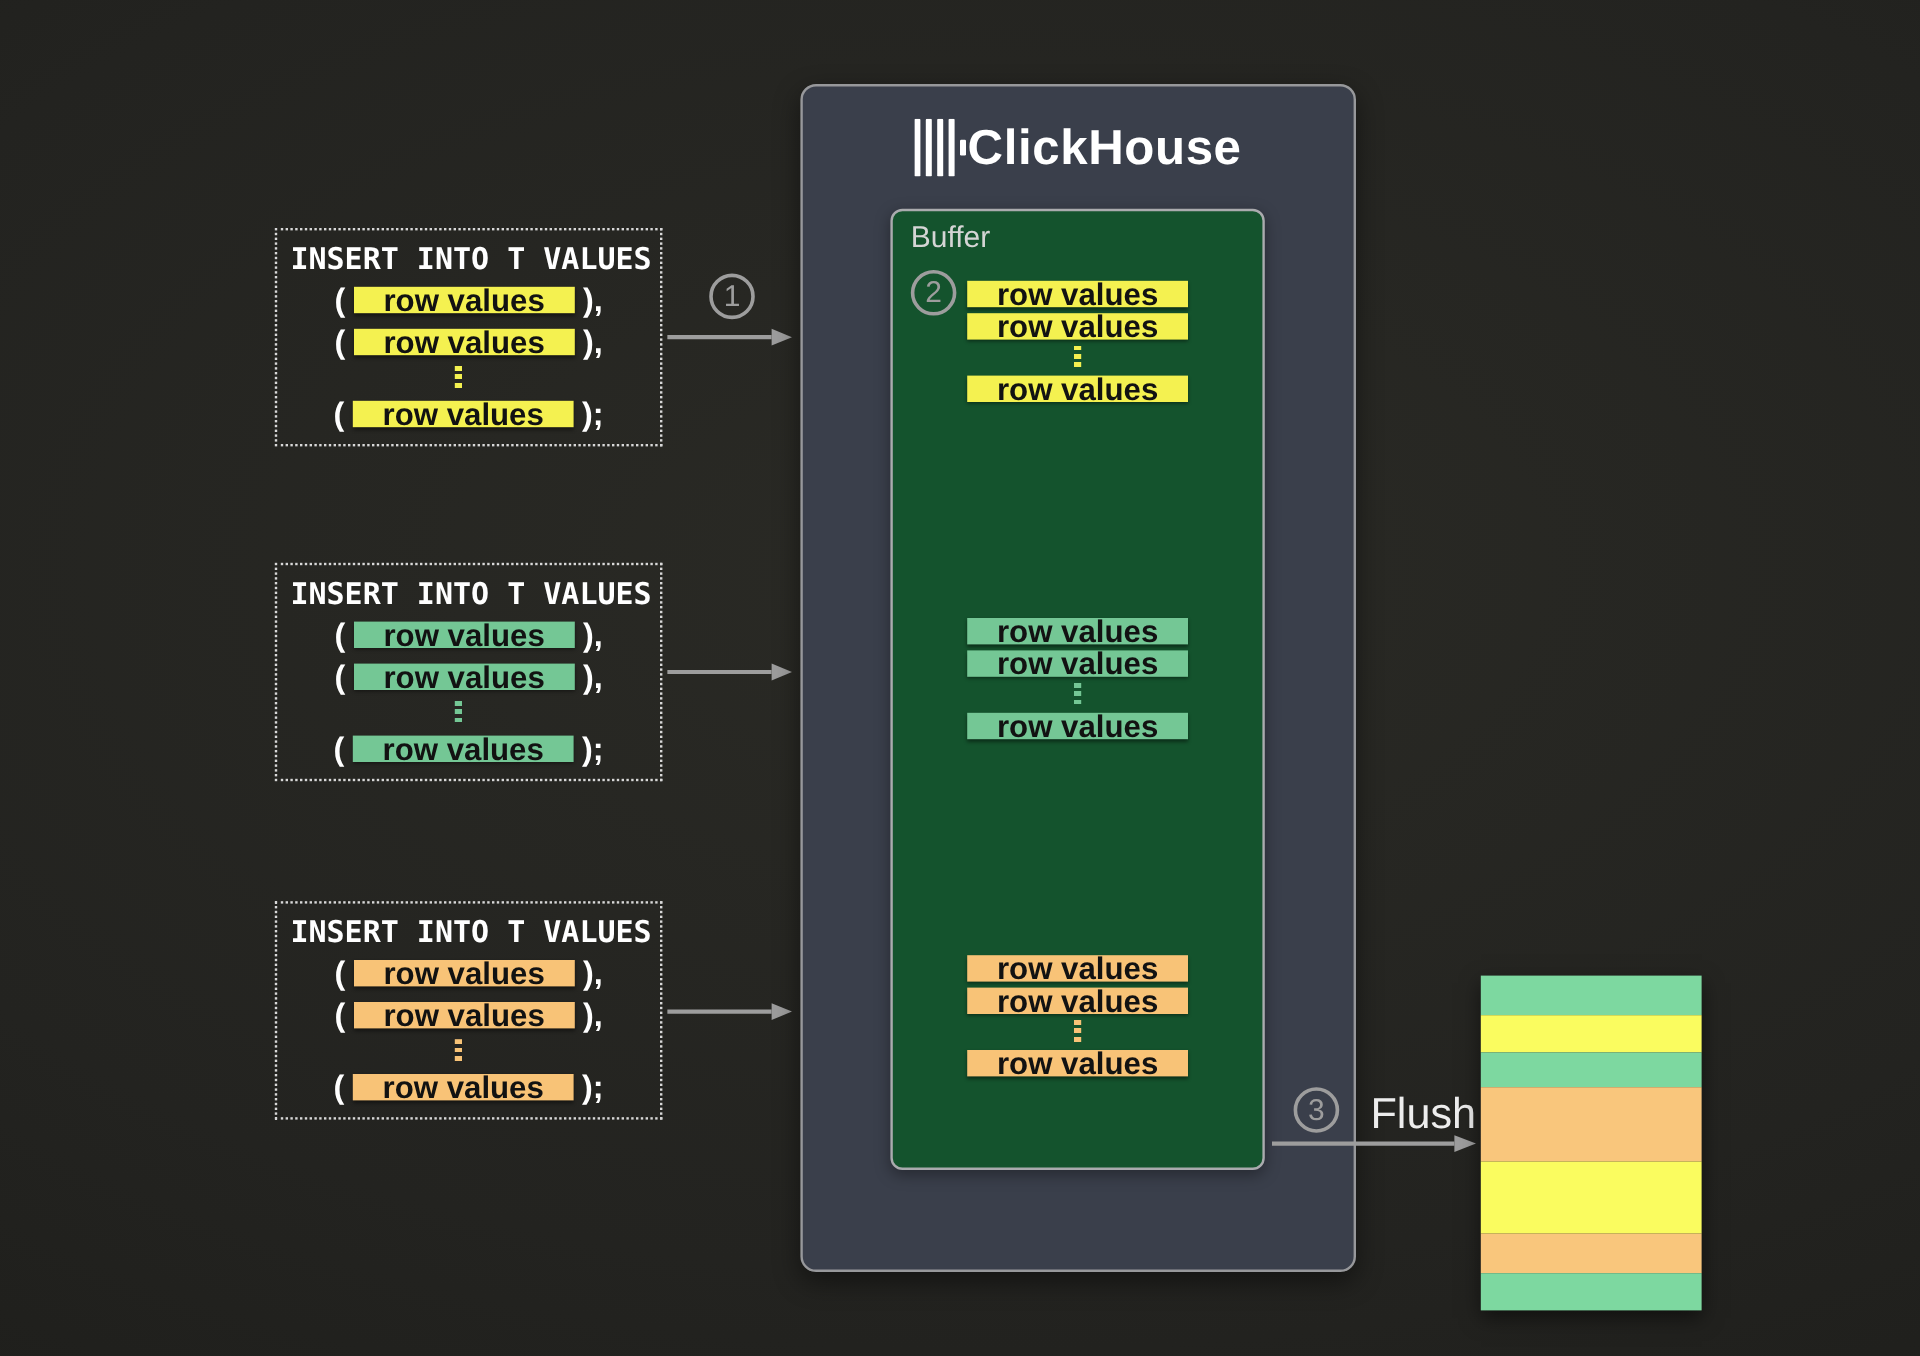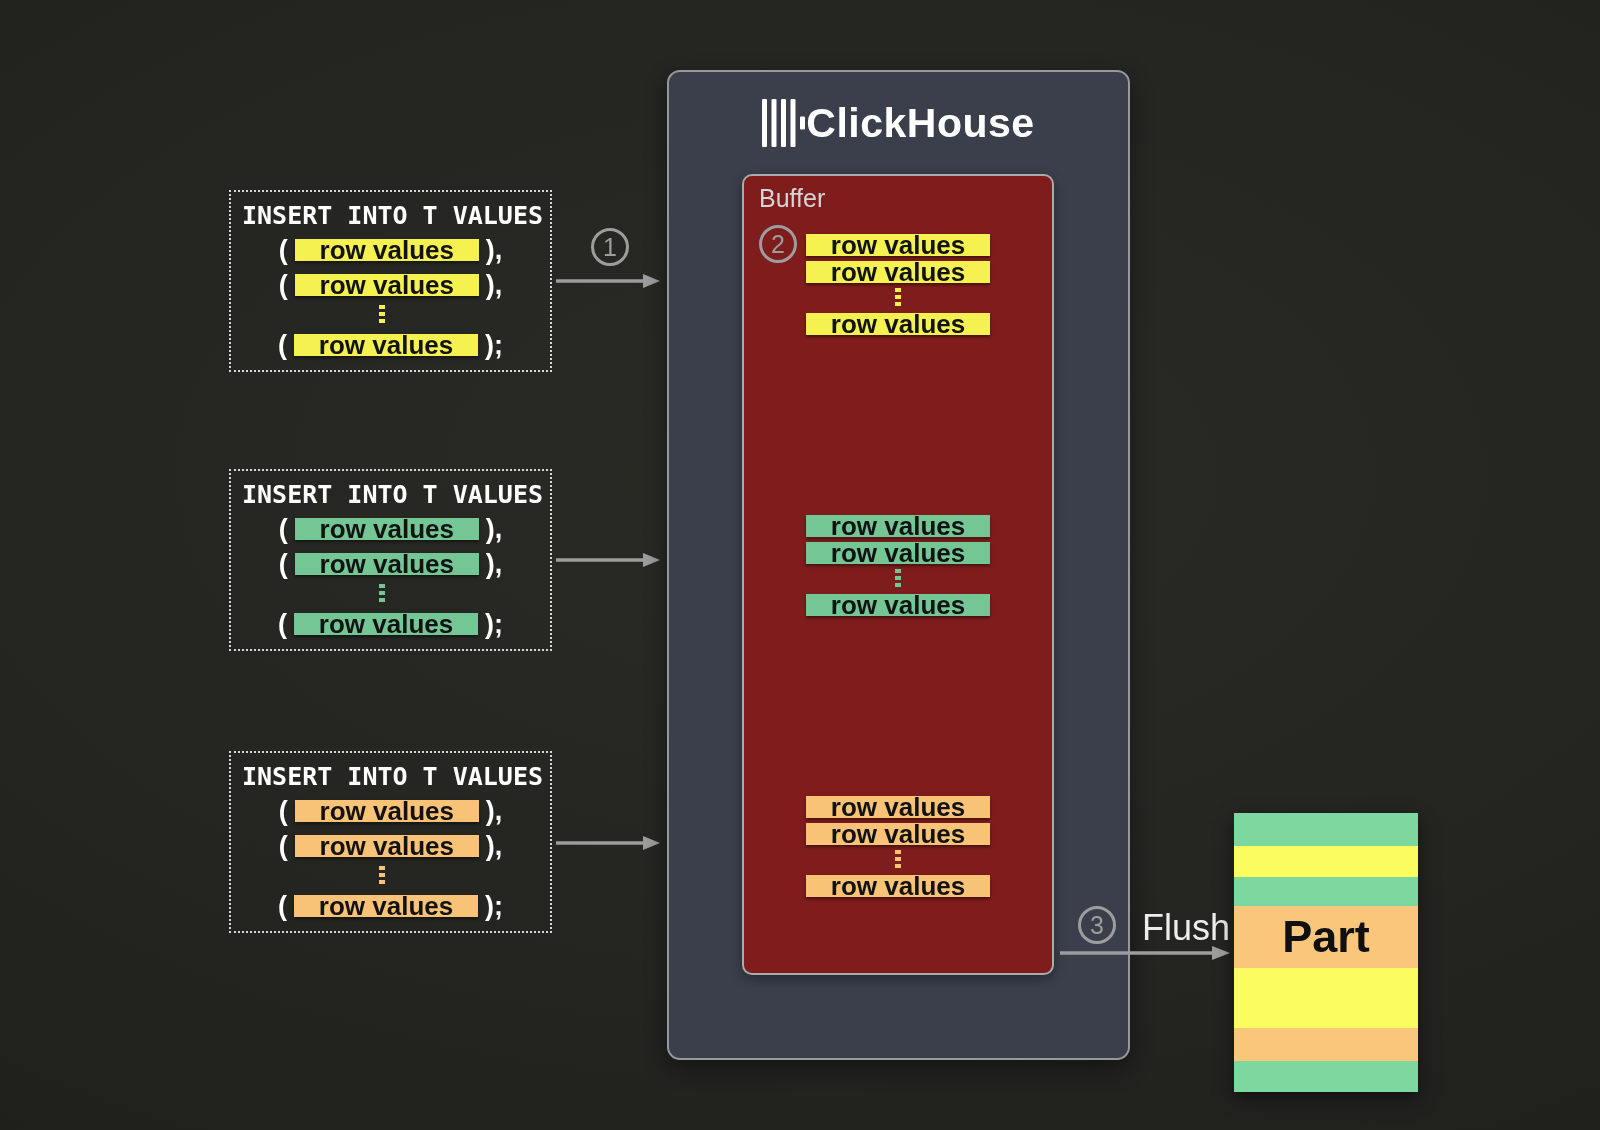--- a/index.html
+++ b/index.html
@@ -38,21 +38,21 @@
   #arrflush{left:1060px;top:944px}
   .flush-label{position:absolute;left:1142px;top:907px;font-size:36px;color:#ededed;}
   
   .ch-box{position:absolute;left:667px;top:70px;width:463px;height:990px;box-sizing:border-box;
           background:#3a3f4b;border:2px solid #97989b;border-radius:13px;
           box-shadow:0 8px 22px rgba(0,0,0,.45);}
   .ch-header{position:absolute;top:27px;left:0;right:0;display:flex;align-items:center;justify-content:center;}
   .ch-logo{display:block;}
   .ch-title{font-size:41px;font-weight:700;color:#ffffff;letter-spacing:.5px;}
   .buffer{position:absolute;left:73px;top:102px;width:312px;height:801px;box-sizing:border-box;
-          background:#7f1d1d;border:2px solid #aaabae;border-radius:10px;
+          background:#14532d;border:2px solid #aaabae;border-radius:10px;
           box-shadow:0 4px 12px rgba(0,0,0,.35);}
   .buf-label{position:absolute;top:8px;left:15px;font-size:25px;color:#d5d5d5;}
   .bgroup{position:absolute;left:0;right:0;display:flex;flex-direction:column;align-items:center;gap:5px;}
   #bgr1{top:58px} #bgr2{top:339px} #bgr3{top:620px}
   
   .part-box{position:absolute;left:1234px;top:813px;width:184px;height:279px;
             box-shadow:0 6px 16px rgba(0,0,0,.5);display:flex;flex-direction:column;}
   .part-label{position:absolute;top:93px;height:62px;left:0;right:0;z-index:2;
               display:flex;align-items:center;justify-content:center;
               font-size:45px;font-weight:700;color:#101010;}
@@ -182,21 +182,20 @@
   </div>
 
   <div class="step" id="step3">3</div>
   <div class="flush-label">Flush</div>
   <svg class="arrow" id="arrflush" width="170" height="18">
     <line x1="0" y1="9" x2="152" y2="9"></line>
       <polygon points="152,2 170,9 152,16"></polygon>
   </svg>
 
   <div class="part-box">
-    <div class="part-label">Part</div>
   <div style="height: 33px; background: var(--partGreen);"></div>
       <div style="height: 31px; background: var(--partYellow);"></div>
       <div style="height: 29px; background: var(--partGreen);"></div>
       <div style="height: 62px; background: var(--partOrange);"></div>
       <div style="height: 60px; background: var(--partYellow);"></div>
       <div style="height: 33px; background: var(--partOrange);"></div>
       <div style="height: 31px; background: var(--partGreen);"></div>
     </div>
 
 </div>

